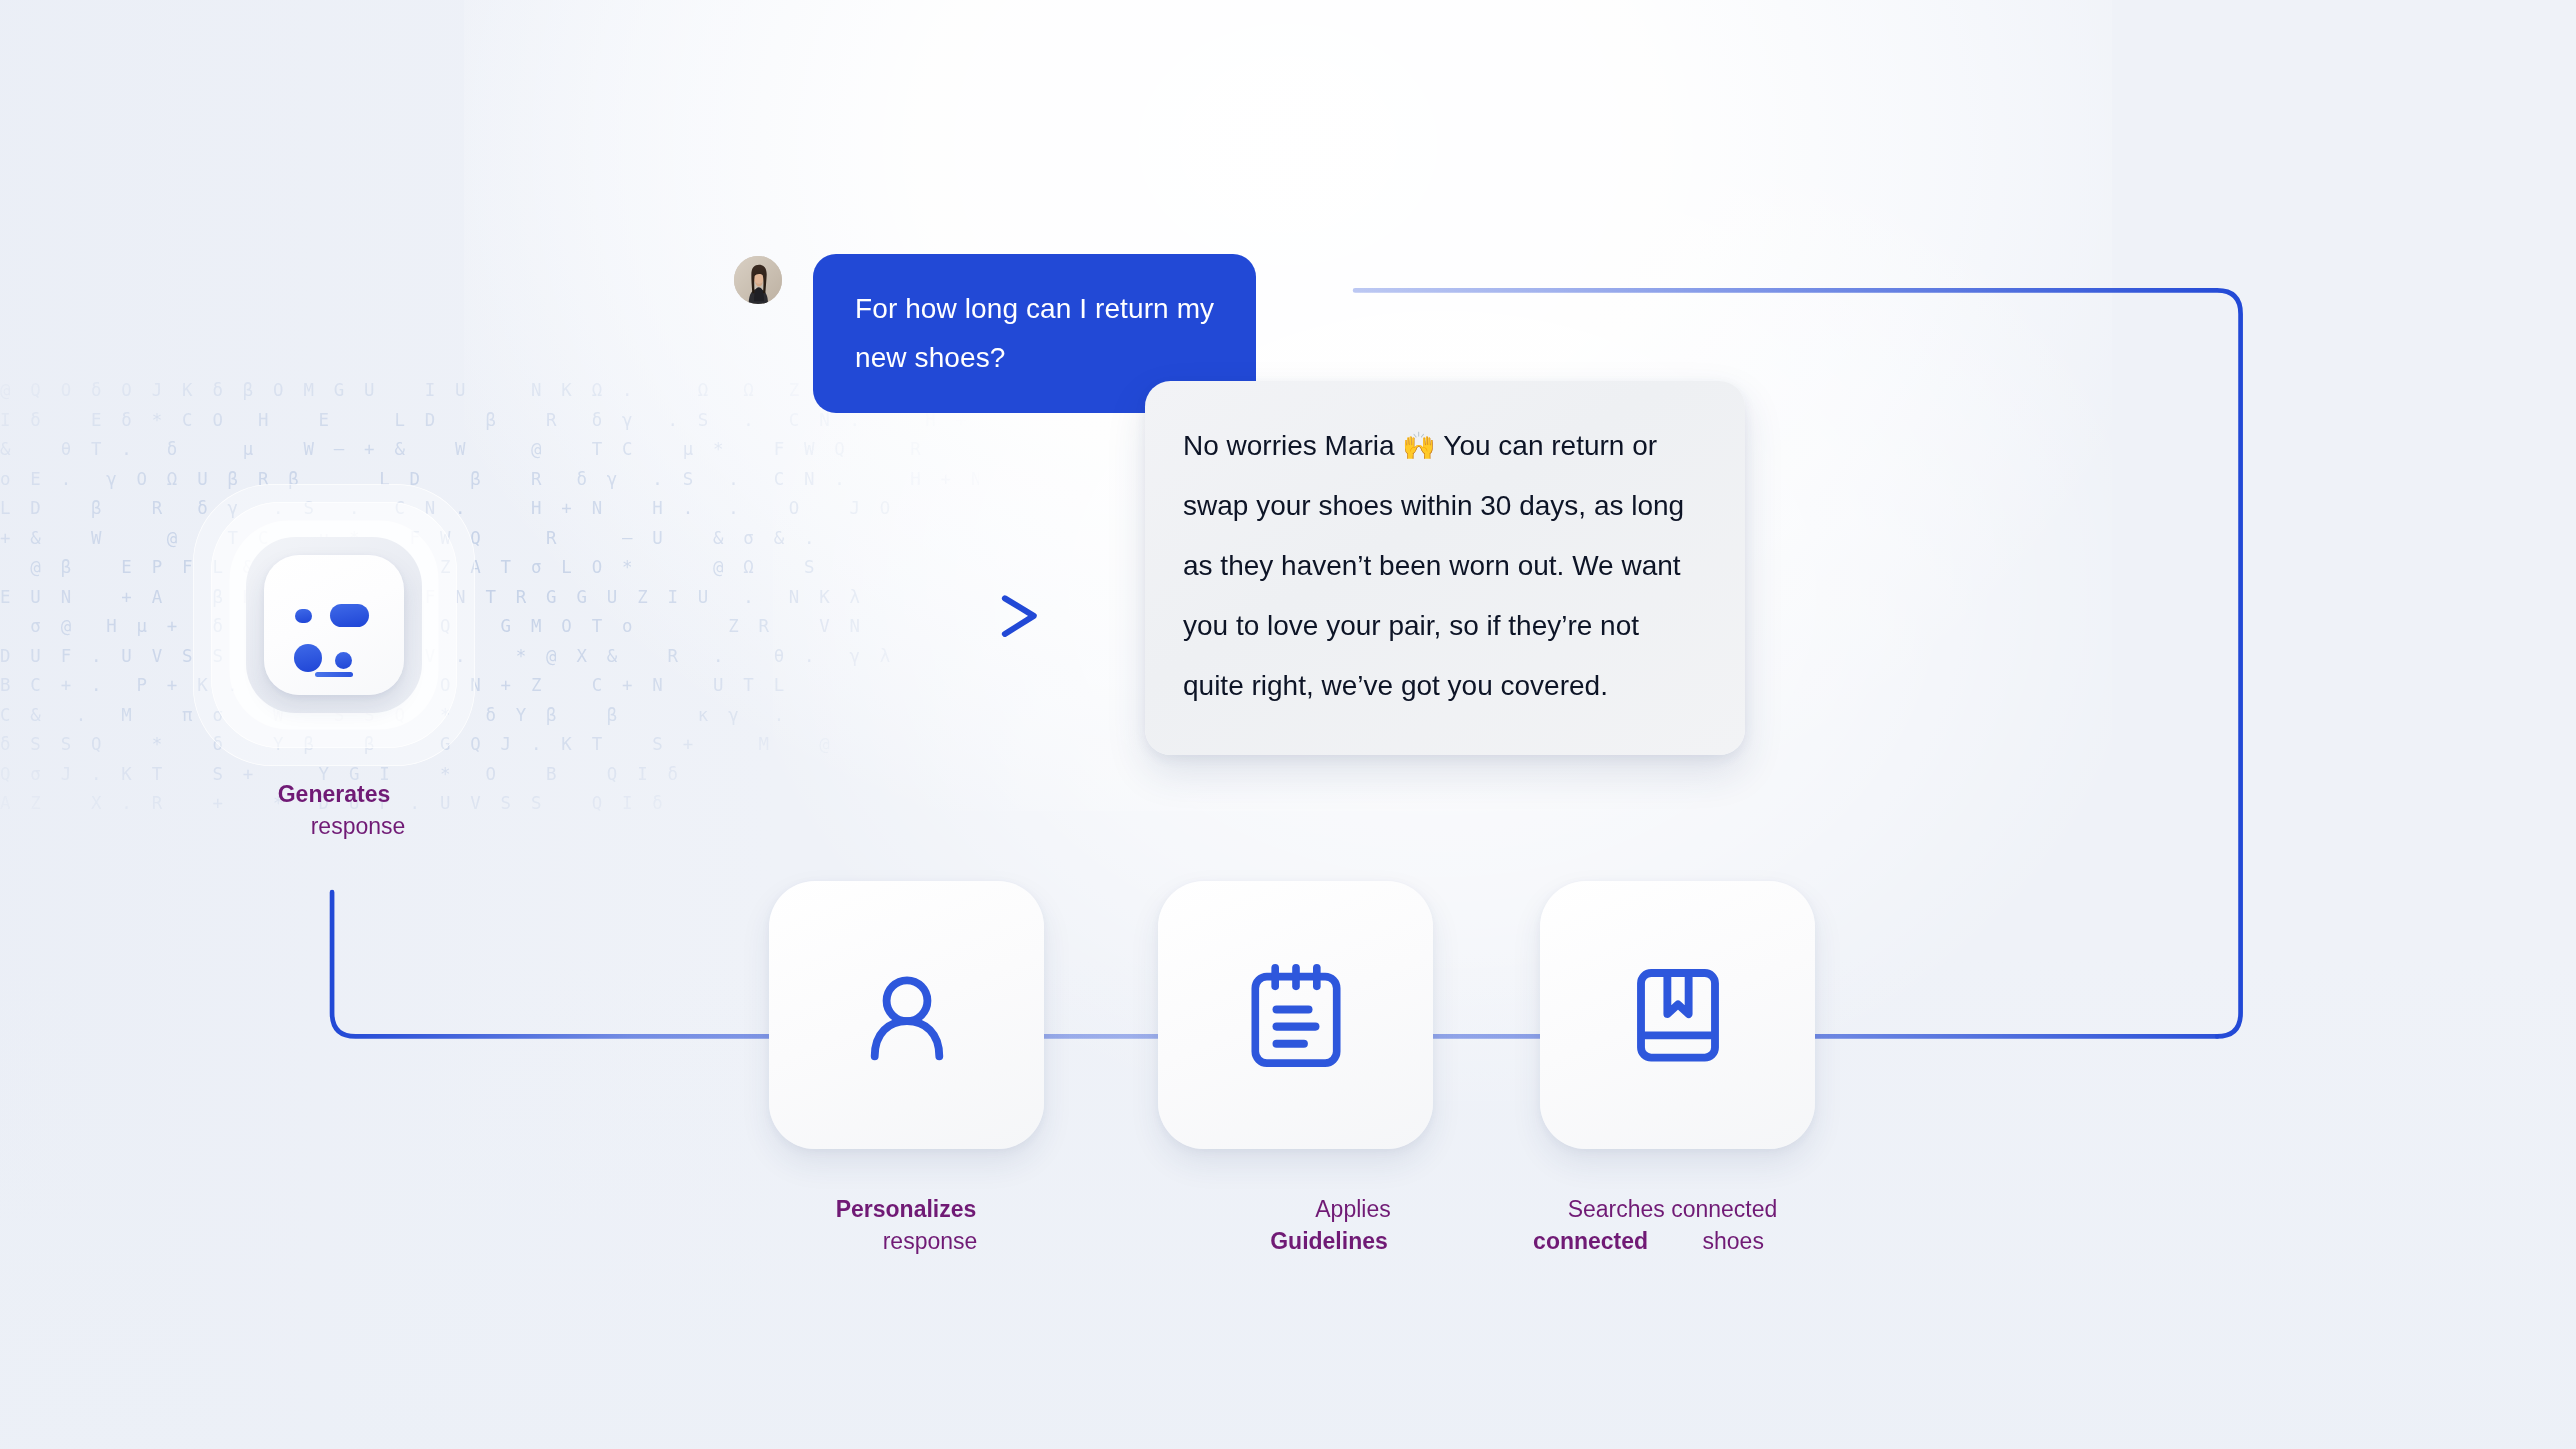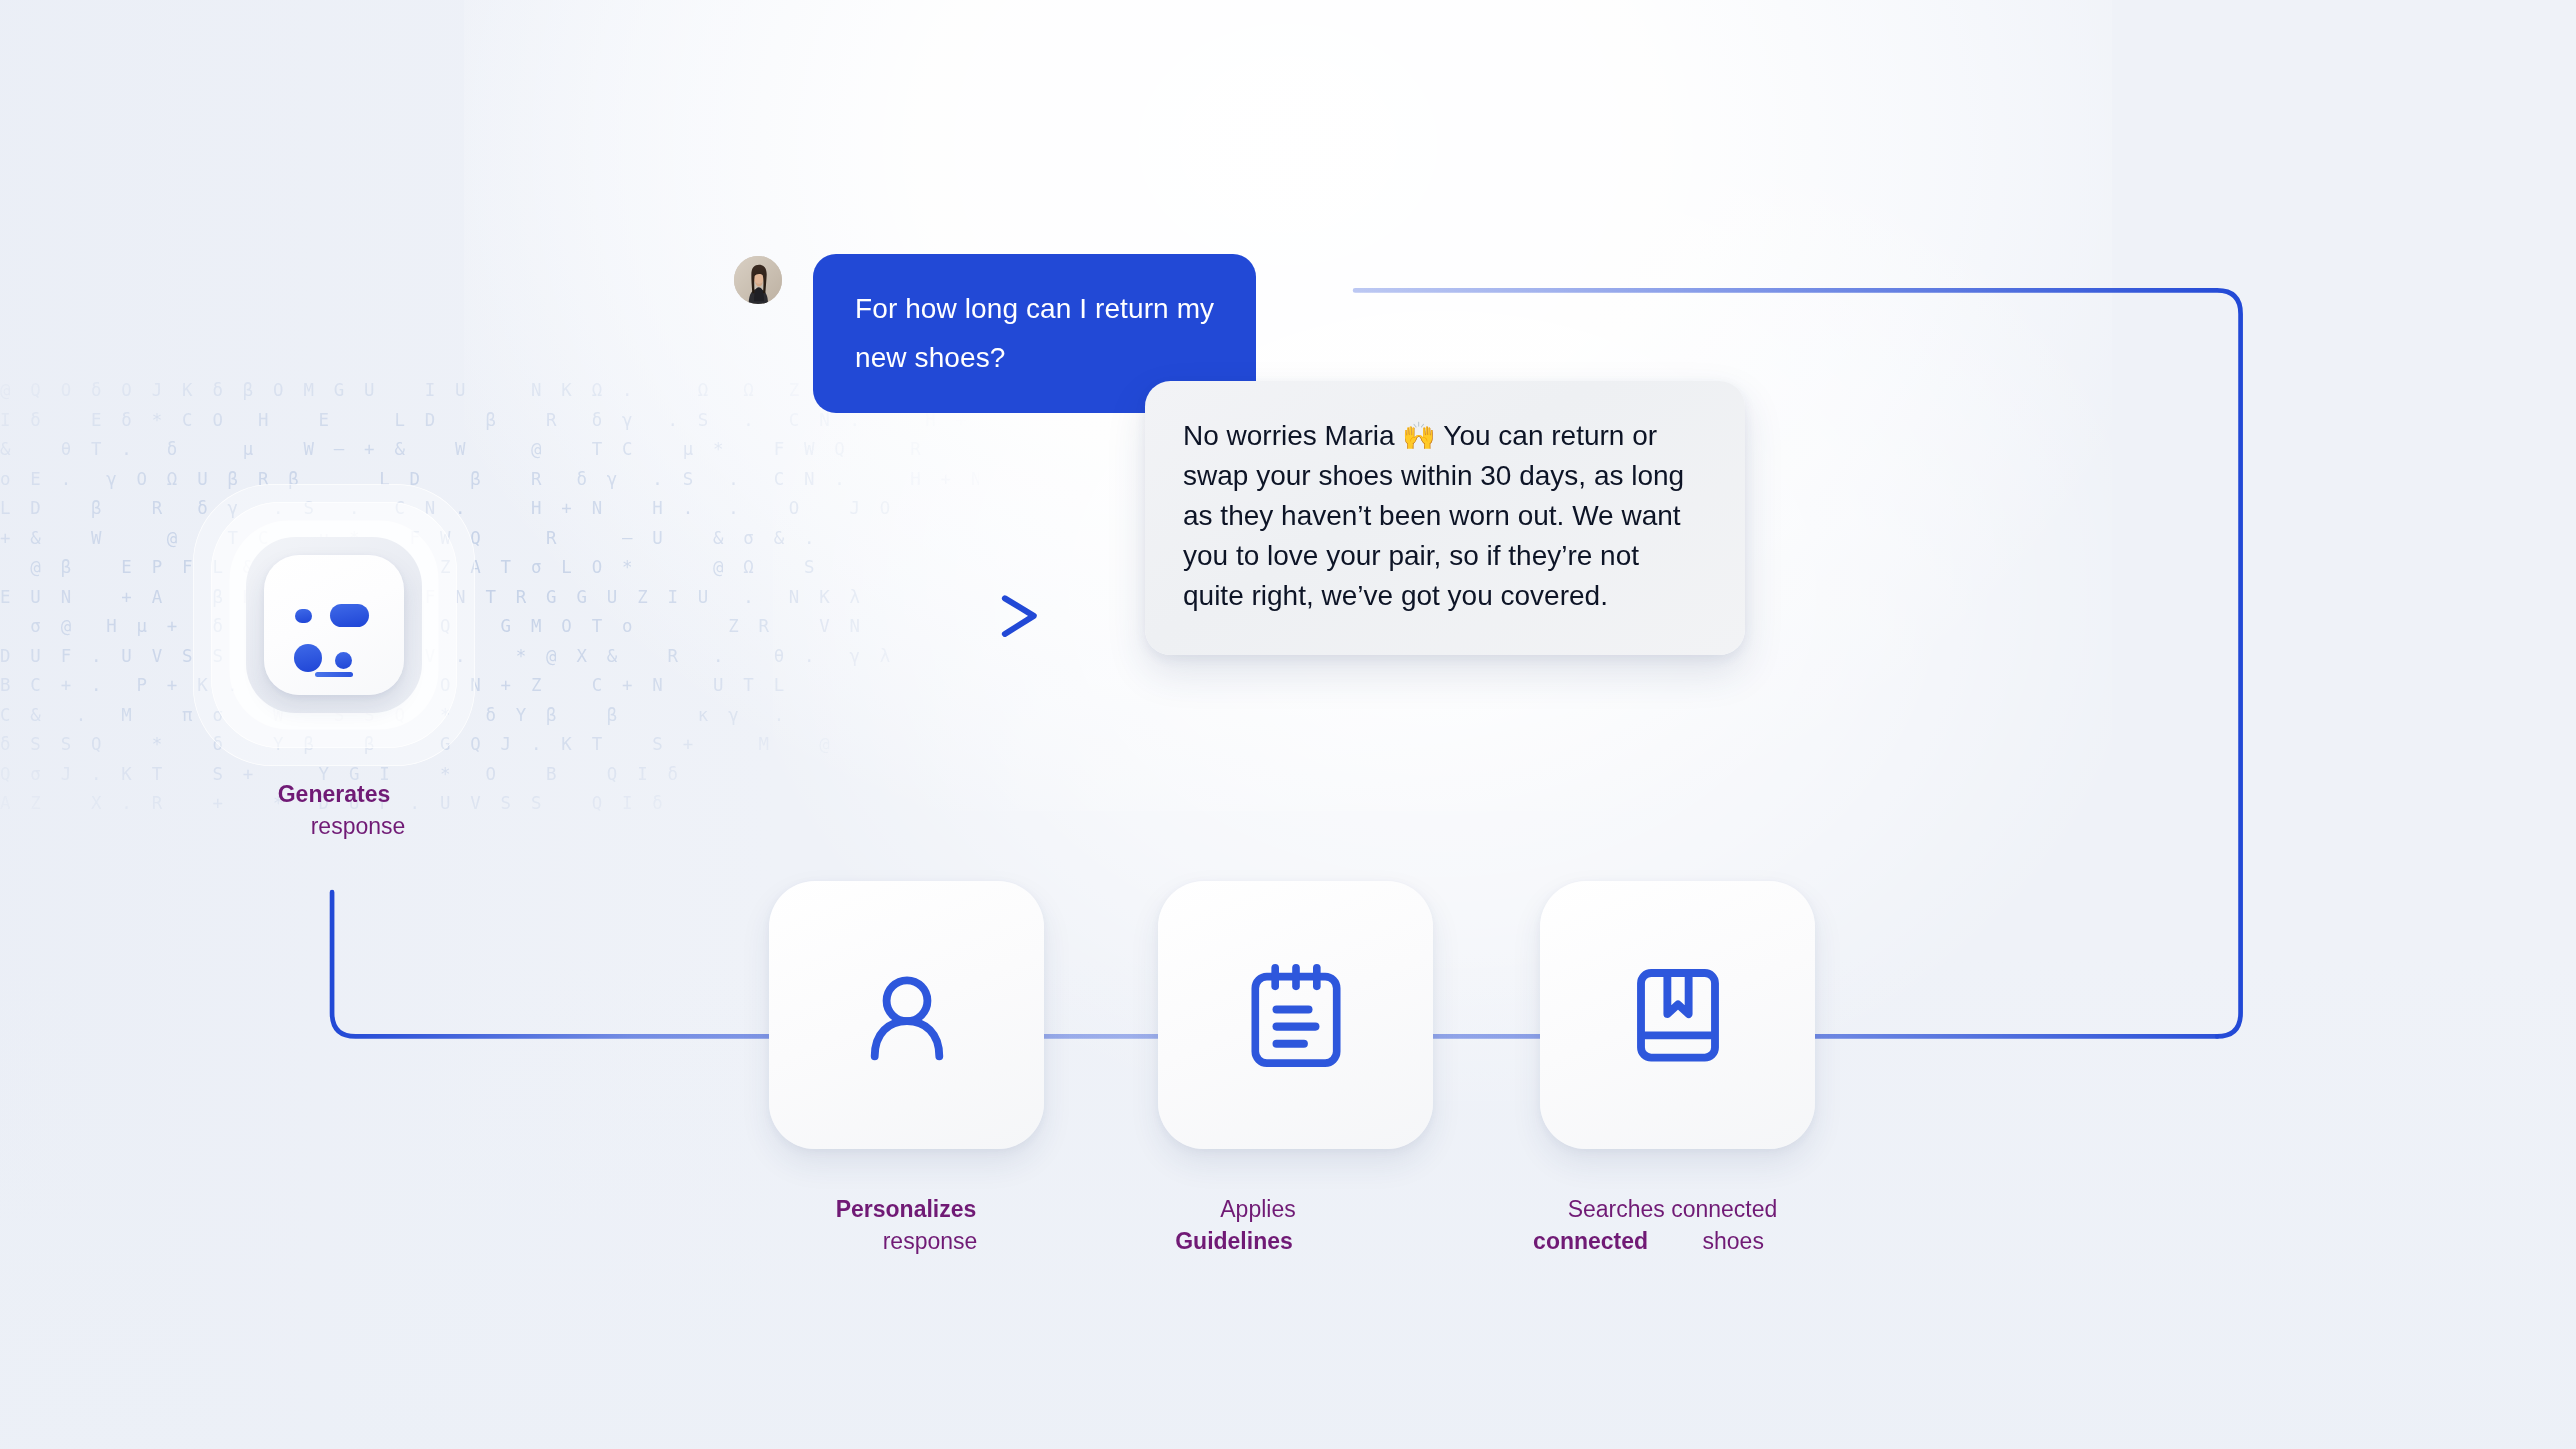--- a/index.html
+++ b/index.html
@@ -203,21 +203,21 @@
   #bubble-ai {
     position: absolute;
     left: 1145px;
     top: 381px;
     width: 600px;
     padding: 35px 39px 39px 38px;
     border-radius: 25.5px;
     background: linear-gradient(150deg, #f2f3f6 0%, #eef0f3 42%, #f2f3f5 100%);
     color: #0d1426;
     font-size: 28px;
-    line-height: 40px;
+    line-height: 60px;
     box-shadow:
       0 17.4px 39px rgba(40,60,110,0.13),
       0 4px 12px rgba(40,60,110,0.07);
   }
   #bubble-ai .emoji {
     font-family: "DejaVu Sans", sans-serif;
     font-size: 27px;
   }
 
   
@@ -235,21 +235,21 @@
     justify-content: center;
   }
   .feature-card svg { display: block; }
 
   #card-person  { left: 769px; top: 881px; }
   #card-notes   { left: 1158px; top: 881px; }
   #card-book    { left: 1540px; top: 881px; }
 
   #label-generates { left: 193px;  top: 778px; width: 282px; }
   #label-person    { left: 735px; top: 1193px; width: 342px; text-align: center; }
-  #label-notes     { left: 1063px; top: 1193px; width: 342px; }
+  #label-notes     { left: 1158px; top: 1193px; width: 342px; }
   #label-book      { left: 1435px; top: 1193px; width: 427px; }
 </style>
 </head>
 <body>
 
 <div id="stage">
 
   <div class="bg-base"></div>
   <div class="bg-vignette-left"></div>
   <div class="bg-glow-top"></div>

